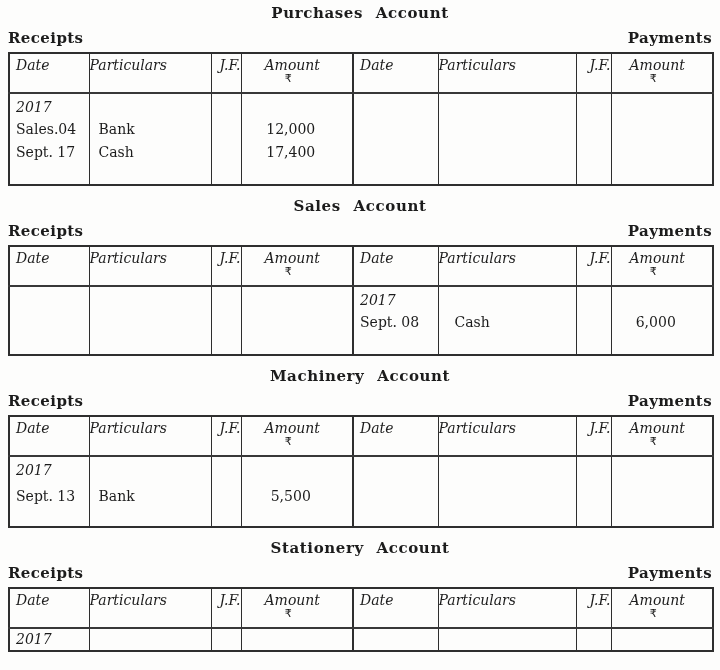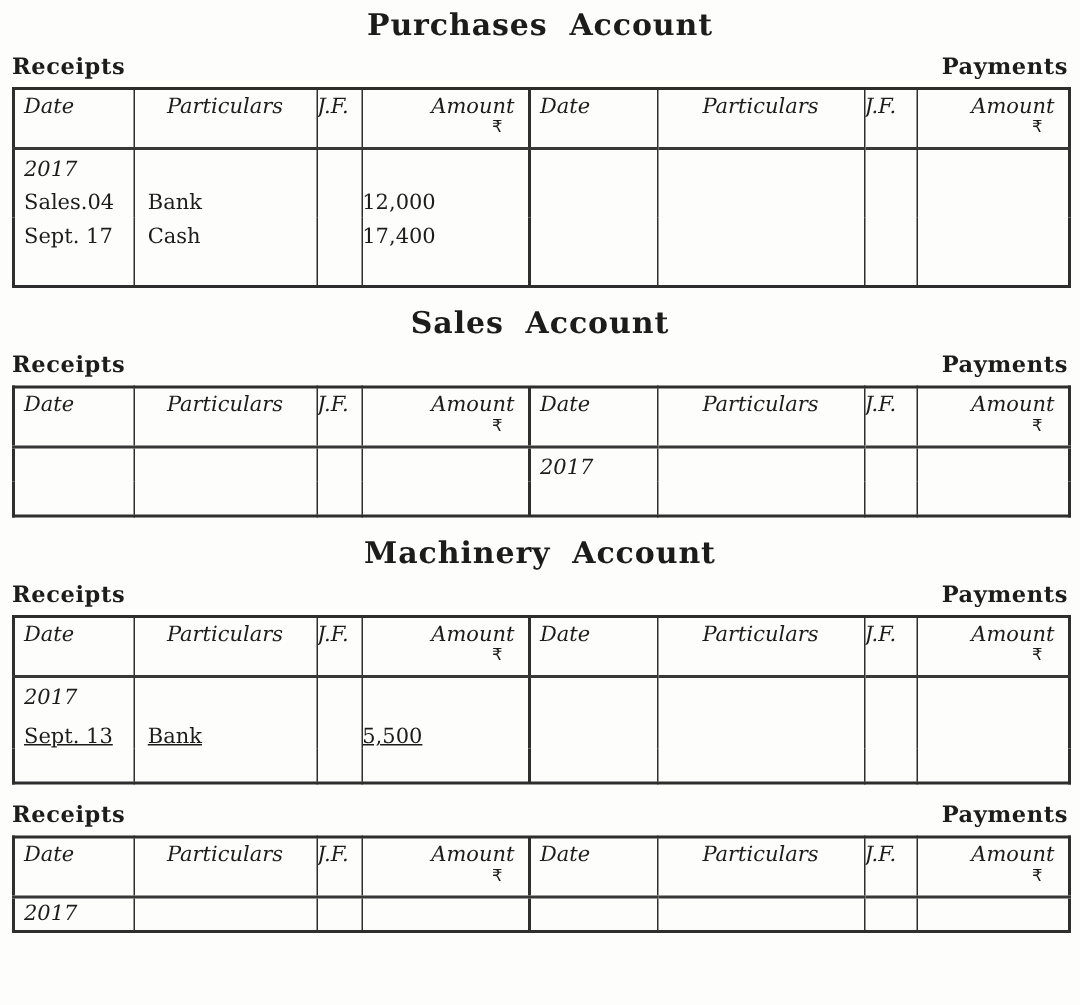--- a/index.html
+++ b/index.html
@@ -9,21 +9,21 @@
     color: #1c1c1c;
     font-family: "DejaVu Serif", "Liberation Serif", serif;
   }
   .page { width: 720px; height: 670px; padding: 4px 8px 0 8px; overflow: hidden; }
 
   .account { margin-top: 11px; }
   .account:first-child { margin-top: 0; }
 
   .account-title {
     text-align: center;
-    font-size: 20px;
+    font-size: 15px;
     font-weight: bold;
     letter-spacing: 0.6px;
     word-spacing: 7px;
     margin-bottom: 7px;
   }
 
   .side-labels {
     display: flex;
     justify-content: space-between;
     font-weight: bold;
@@ -59,40 +59,40 @@
   .ledger th:nth-child(5), .ledger td:nth-child(5) { border-left: 2px solid #2e2e2e; }
 
   .ledger thead th {
     height: 40px;
     border-bottom: 2.5px solid #383838;
     font-style: italic;
     font-weight: normal;
     padding-top: 3px;
   }
   th.h-date { text-align: left; padding-left: 6px; }
-  th.h-part { text-align: center; }
-  th.h-jf   { text-align: left; }
-  th.h-amt  { text-align: right; padding-right: 9px; }
+  th.h-part { text-align: left; }
+  th.h-jf   { text-align: right; }
+  th.h-amt  { padding-right: 9px; }
   .rupee {
     display: block;
     font-style: normal;
     font-size: 11px;
     line-height: 12px;
     padding-right: 8px;
     font-family: "DejaVu Sans", "Liberation Sans", sans-serif;
   }
 
   .ledger tbody td { line-height: 16px; padding-top: 5px; }
   .ledger tbody tr { height: 23px; }
   td.c-date { padding-left: 6px; }
   td.c-part { padding-left: 9px; }
   td.c-part-r { padding-left: 16px; }
-  td.c-amt  { text-align: left; padding-right: 12px; }
+  td.c-amt  { text-align: center; padding-right: 12px; }
   tr.year-row td { font-style: italic; }
-  tr.gap-row td { padding-top: 9px; text-decoration: underline; }
+  tr.gap-row td { padding-top: 9px; }
   tr.gap-row { height: 27px; }
   tr.tight { height: 18px; }
   tr.tight td { padding-top: 2px; }
   tr.filler td { padding: 0; }
   tr.f-std { height: 13px; }
   tr.f-mid { height: 14px; }
 </style>
 </head>
 <body>
 
@@ -205,20 +205,30 @@
         <tr class="year-row">
           <td class="c-date"></td>
           <td class="c-part"></td>
           <td></td>
           <td class="c-amt"></td>
           <td class="c-date">2017</td>
           <td class="c-part-r"></td>
           <td></td>
           <td class="c-amt"></td>
         </tr>
+        <tr>
+          <td class="c-date"></td>
+          <td class="c-part"></td>
+          <td></td>
+          <td class="c-amt"></td>
+          <td class="c-date">Sept. 08</td>
+          <td class="c-part-r">Cash</td>
+          <td></td>
+          <td class="c-amt">6,000</td>
+        </tr>
         <tr class="filler f-std">
           <td></td>
             <td></td>
             <td></td>
             <td></td>
           <td></td>
             <td></td>
             <td></td>
             <td></td>
         </tr>
@@ -284,20 +294,21 @@
           <td></td>
             <td></td>
             <td></td>
             <td></td>
         </tr>
       </tbody>
     </table>
   </section>
 
   <section class="account">
+    <h3 class="account-title">Stationery Account</h3>
     <div class="side-labels">
       <span>Receipts</span>
       <span>Payments</span>
     </div>
     <table class="ledger">
       <colgroup>
         <col class="w-date-l">
           <col class="w-part-l">
           <col class="w-jf-l">
           <col class="w-amt-l">

